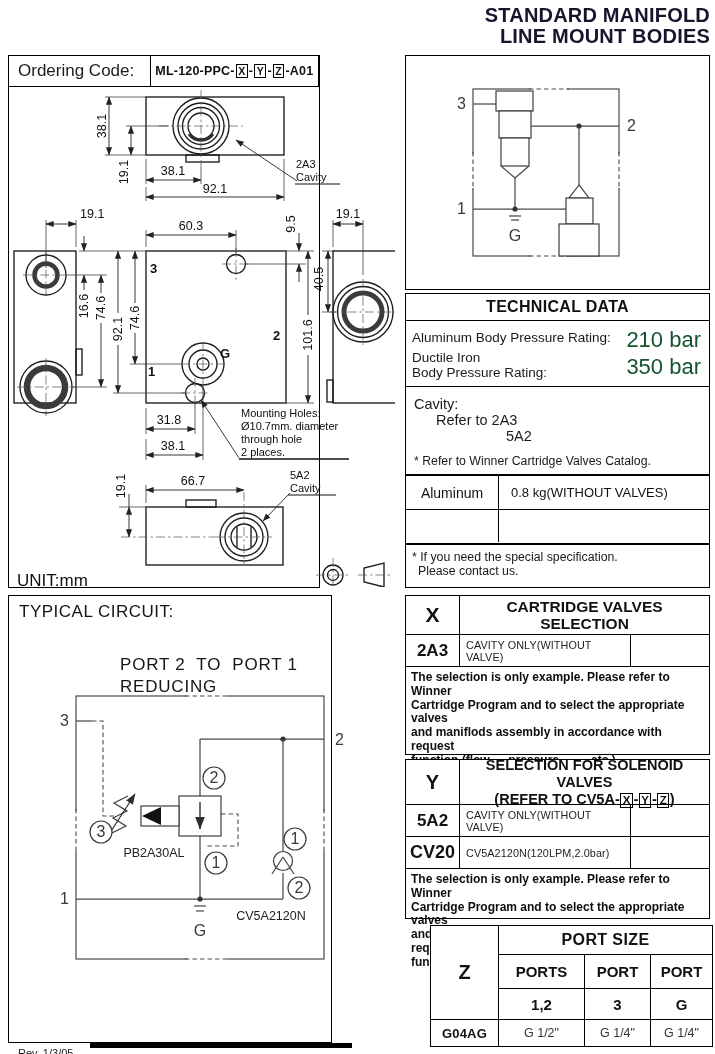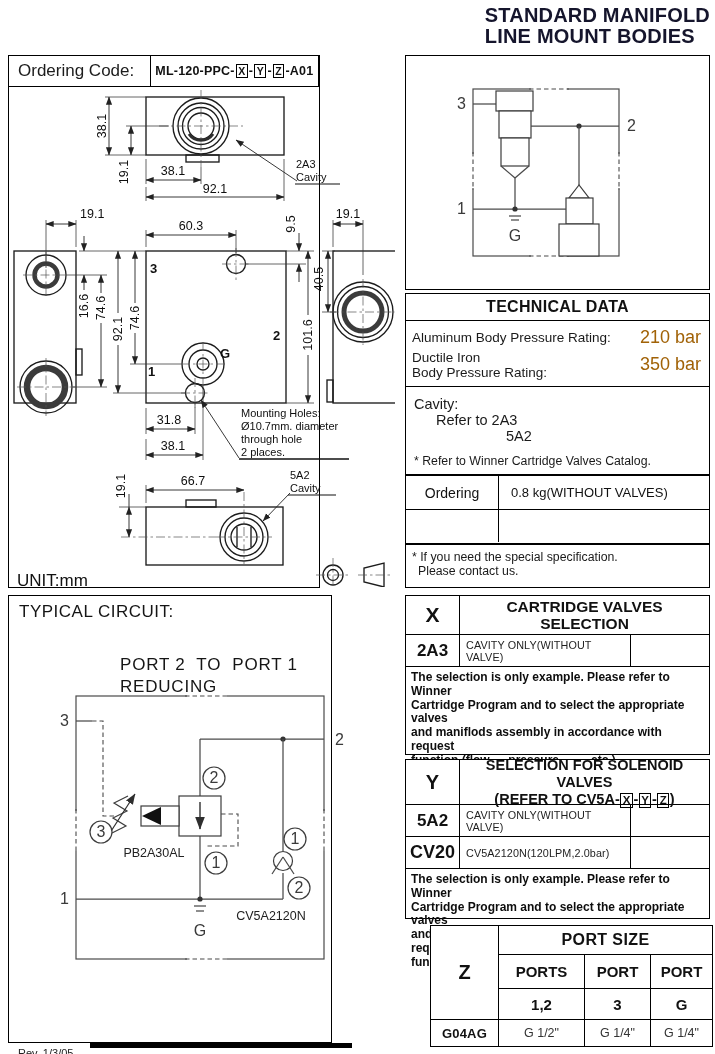--- a/index.html
+++ b/index.html
@@ -1,33 +1,33 @@
 <!DOCTYPE html>
 <html><head>
 <meta charset="utf-8">
 <style>
   html,body{margin:0;padding:0;background:#e8e8e8}
   .page{position:relative;width:715px;height:1054px;background:#fff;overflow:hidden;
         font-family:"Liberation Sans",sans-serif;color:#111}
   .abs{position:absolute}
   .box{position:absolute;border:1.6px solid #000;background:#fff;box-sizing:border-box}
   
-  .doctitle{position:absolute;top:5px;right:5px;font-size:20px;font-weight:800;
+  .doctitle{position:absolute;top:5px;right:5px;text-align:right;font-size:20px;font-weight:800;
             line-height:21px;color:#15152c;letter-spacing:.2px}
   
   .ordrow{display:flex;height:30px;border-bottom:1.6px solid #000;align-items:stretch}
   .ordlabel{width:146px;display:flex;align-items:center;padding-left:9px;font-size:17px;color:#1c1c1c;box-sizing:border-box}
   .ordcode{width:176px;border-left:1.6px solid #000;border-right:1.6px solid #000;display:flex;align-items:center;
            justify-content:center;font-weight:700;font-size:12.5px;letter-spacing:.2px;box-sizing:border-box;white-space:nowrap}
   .cbox{border:1.2px solid #000;padding:0 1.5px;margin:0 1px;font-size:10.5px;line-height:12px;display:inline-block}
   
   .tdhead{position:absolute;left:0;right:0;top:0;height:26px;border-bottom:1.6px solid #000;
           display:flex;align-items:center;justify-content:center;font-weight:800;font-size:16px;letter-spacing:.3px}
   .tdtext{position:absolute;font-size:13.5px;color:#1a1a1a}
-  .tdval{position:absolute;font-size:18px;color:#a16207}
+  .tdval{position:absolute;font-size:22px;color:#14532d}
   .wtable{position:absolute;left:0;right:0;border-top:2.5px solid #000;border-bottom:2.5px solid #000}
   .wrow{display:flex;height:33px;border-bottom:1.3px solid #000}
   .wrow2{display:flex;height:32px}
   .wcell1{width:92px;border-right:1.3px solid #000;display:flex;align-items:center;justify-content:center;font-size:14px}
   .wcell2{flex:1;display:flex;align-items:center;padding-left:12px;font-size:13px}
   
   .selhead{display:flex;border-bottom:1.6px solid #000;align-items:stretch}
   .selkey{width:54px;border-right:1.6px solid #000;display:flex;align-items:center;justify-content:center;
           font-weight:800;box-sizing:border-box}
   .seltitle{flex:1;display:flex;flex-direction:column;align-items:center;justify-content:center;
@@ -332,21 +332,21 @@
     <div class="tdtext" style="left:6px;top:56px">Ductile Iron</div>
     <div class="tdtext" style="left:6px;top:71px">Body Pressure Rating:</div>
     <div class="tdval" style="right:8px;top:60px">350 bar</div>
     <div class="abs" style="left:0;top:92px;width:100%;height:0;border-top:1.6px solid #000"></div>
     <div class="tdtext" style="left:8px;top:102px;font-size:14.5px">Cavity:</div>
     <div class="tdtext" style="left:30px;top:118px;font-size:14.5px">Refer to 2A3</div>
     <div class="tdtext" style="left:100px;top:134px;font-size:14.5px">5A2</div>
     <div class="tdtext" style="left:8px;top:160px;font-size:12.3px">* Refer to Winner Cartridge Valves Catalog.</div>
     <div class="wtable" style="top:180px;height:67px">
       <div class="wrow">
-        <div class="wcell1">Ordering</div>
+        <div class="wcell1">Aluminum</div>
         <div class="wcell2">0.8 kg(WITHOUT VALVES)</div>
       </div>
       <div class="wrow2">
         <div class="wcell1" style="border-right:1.3px solid #000"></div>
         <div class="wcell2"></div>
       </div>
     </div>
     <div class="tdtext" style="left:6px;top:256px;font-size:12.3px">* If you need the special specification.</div>
     <div class="tdtext" style="left:12px;top:270px;font-size:12.3px">Please contact us.</div>
   </div>

